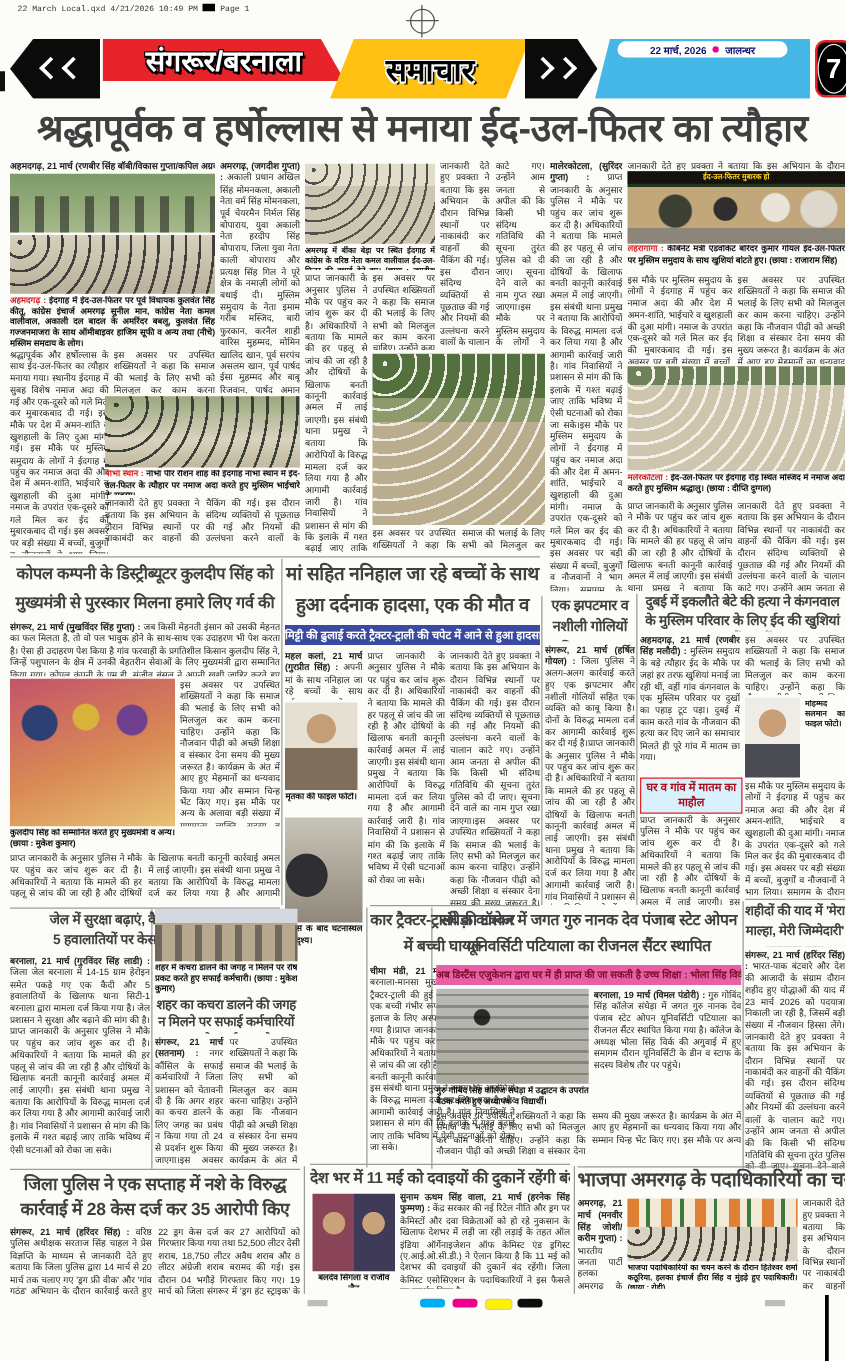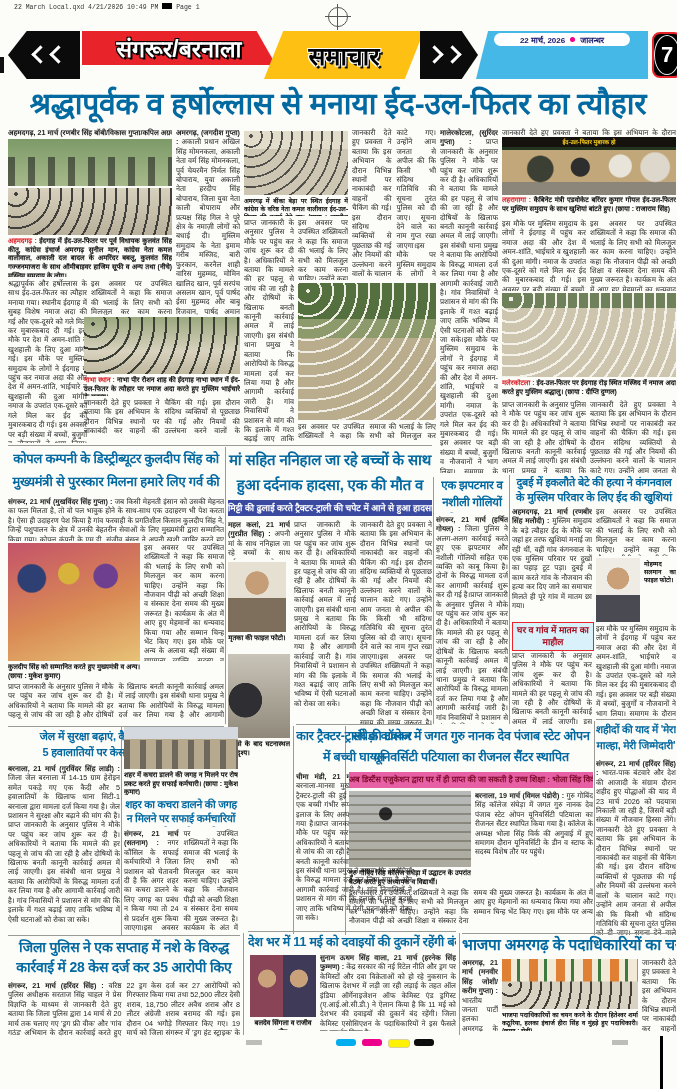--- a/index.html
+++ b/index.html
@@ -8,21 +8,21 @@
   .abs{position:absolute;}
   
   .bt{font-size:7.2px;line-height:9.4px;text-align:justify;color:#1d1d1d;overflow:hidden;word-break:break-word;}
   .bt b{font-weight:bold;}
   .c2{column-count:2;column-gap:5px;}
   
   .cap{font-size:6.8px;line-height:8.7px;font-weight:bold;color:#0e0e0e;text-align:justify;overflow:hidden;}
   .capc{text-align:center;}
   .red{color:#d81f26;}
   
-  .hl{font-weight:900;color:#0369a1;text-align:center;overflow:hidden;letter-spacing:-0.2px;}
+  .hl{font-weight:900;color:#404040;text-align:center;overflow:hidden;letter-spacing:-0.2px;}
   .nowrap{white-space:nowrap;}
   
   .bar{color:#fff;font-weight:bold;text-align:center;overflow:hidden;white-space:nowrap;}
   .bar-blue{background:#3a4aa0;}
   .bar-mag{background:#e75fa5;color:#7c0c2a;}
   
   .vr{width:1px;background:#9a9a96;}
   .hr{height:1px;background:#9a9a96;}
   
   .ph{overflow:hidden;background:#cfc9bb;}

